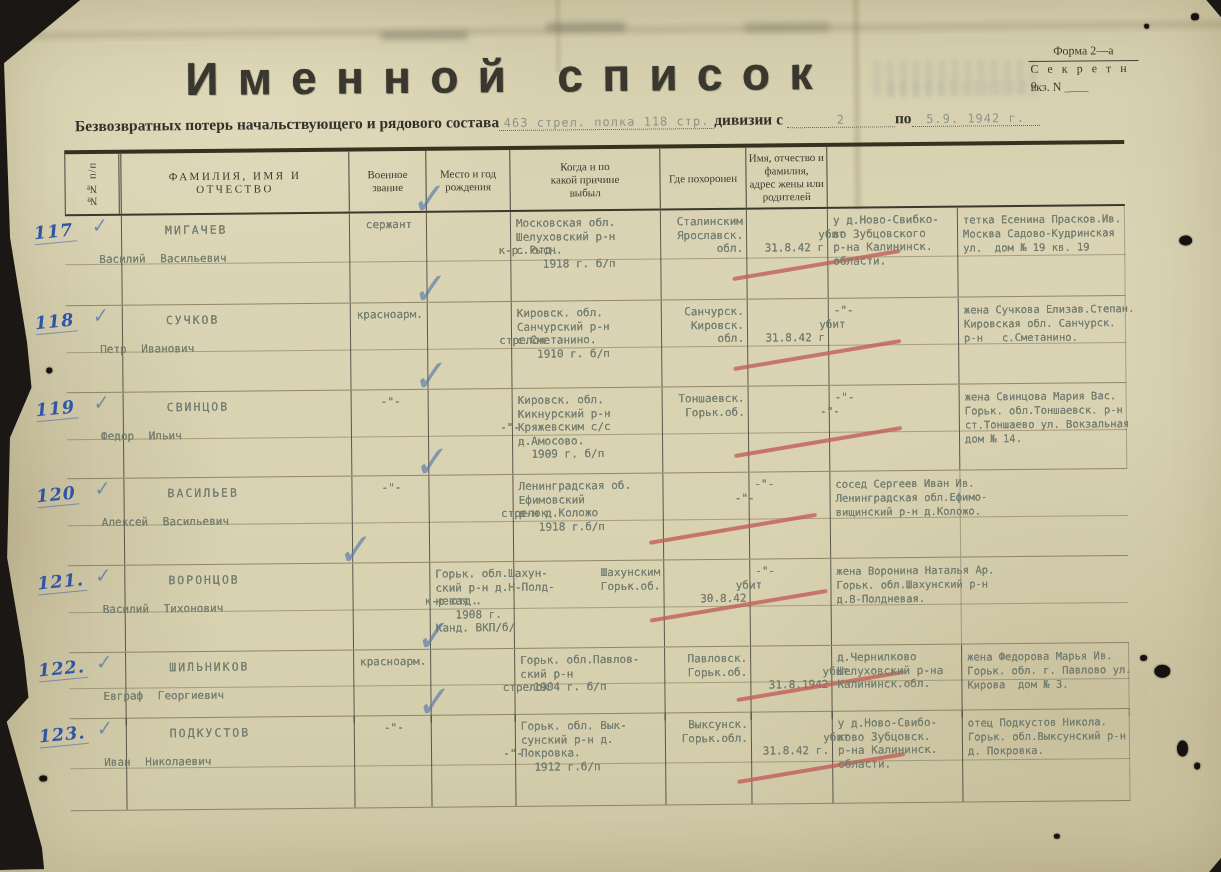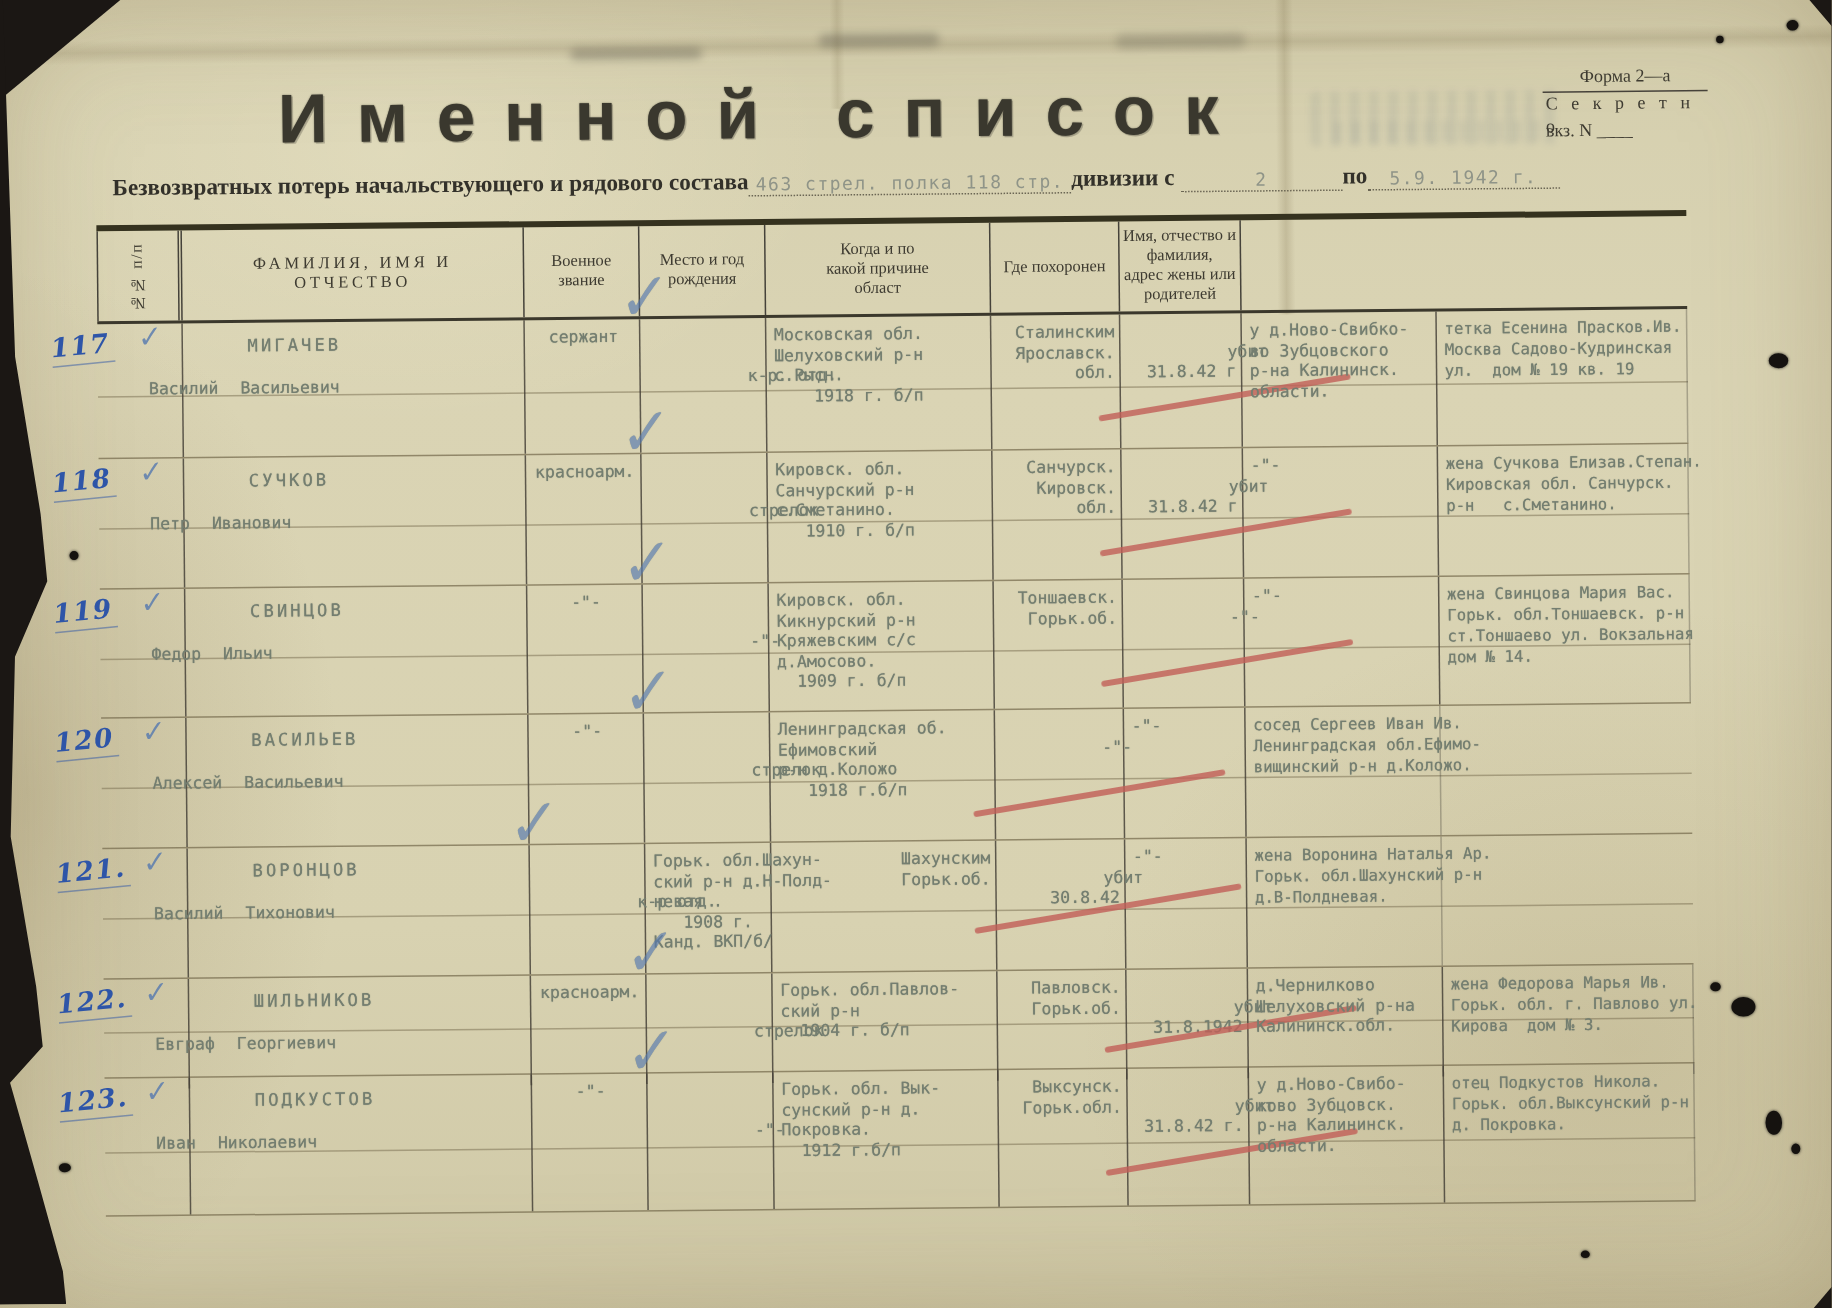--- a/index.html
+++ b/index.html
@@ -118,21 +118,21 @@
       <div class="hrow">
         <div class="c"><span class="h-num">№№ п/п</span></div>
         <div class="c h-name">ФАМИЛИЯ, ИМЯ И
 ОТЧЕСТВО</div>
         <div class="c">Военное
 звание</div>
         <div class="c">Место и год
 рождения</div>
         <div class="c">Когда и по
 какой причине
-област</div>
+выбыл</div>
         <div class="c">Где похоронен</div>
         <div class="c h-family">Имя, отчество и фамилия,
 адрес жены или родителей</div>
       </div>
       <div class="tbody">
       <div class="trow">
         <div class="rule rule1"></div>
         <div class="c c-num">
           <span class="handnum">117</span>
         </div>

